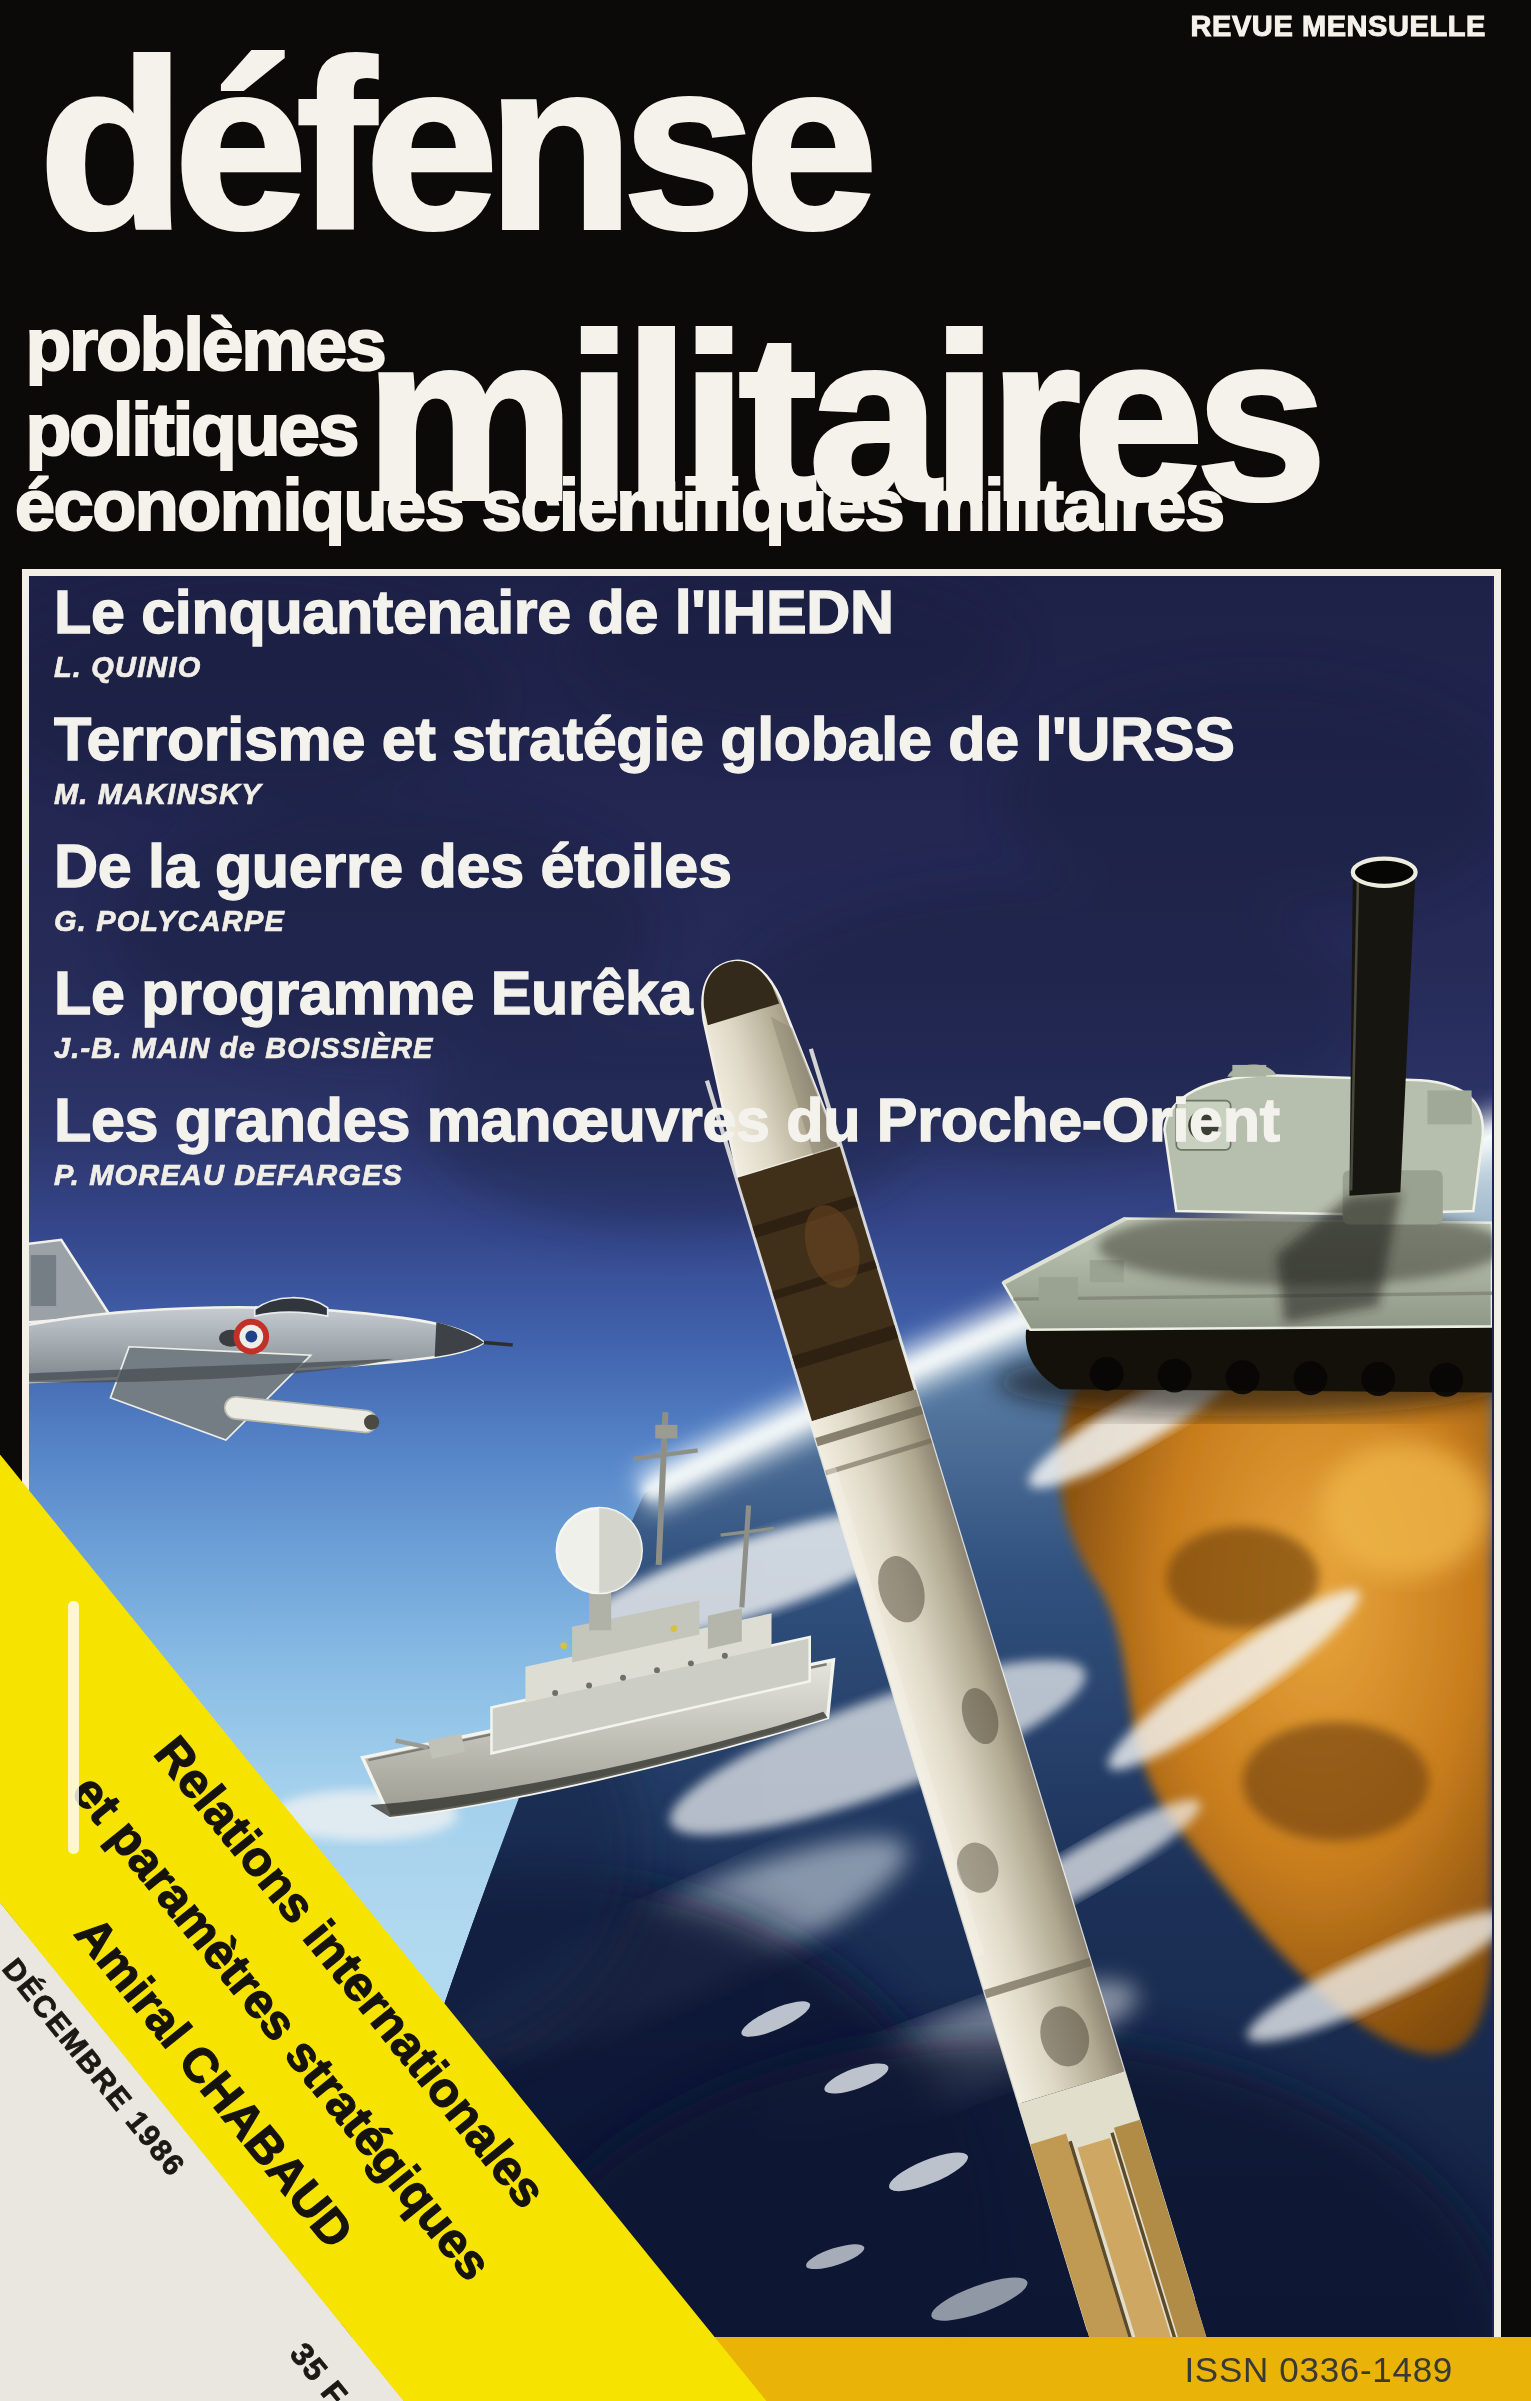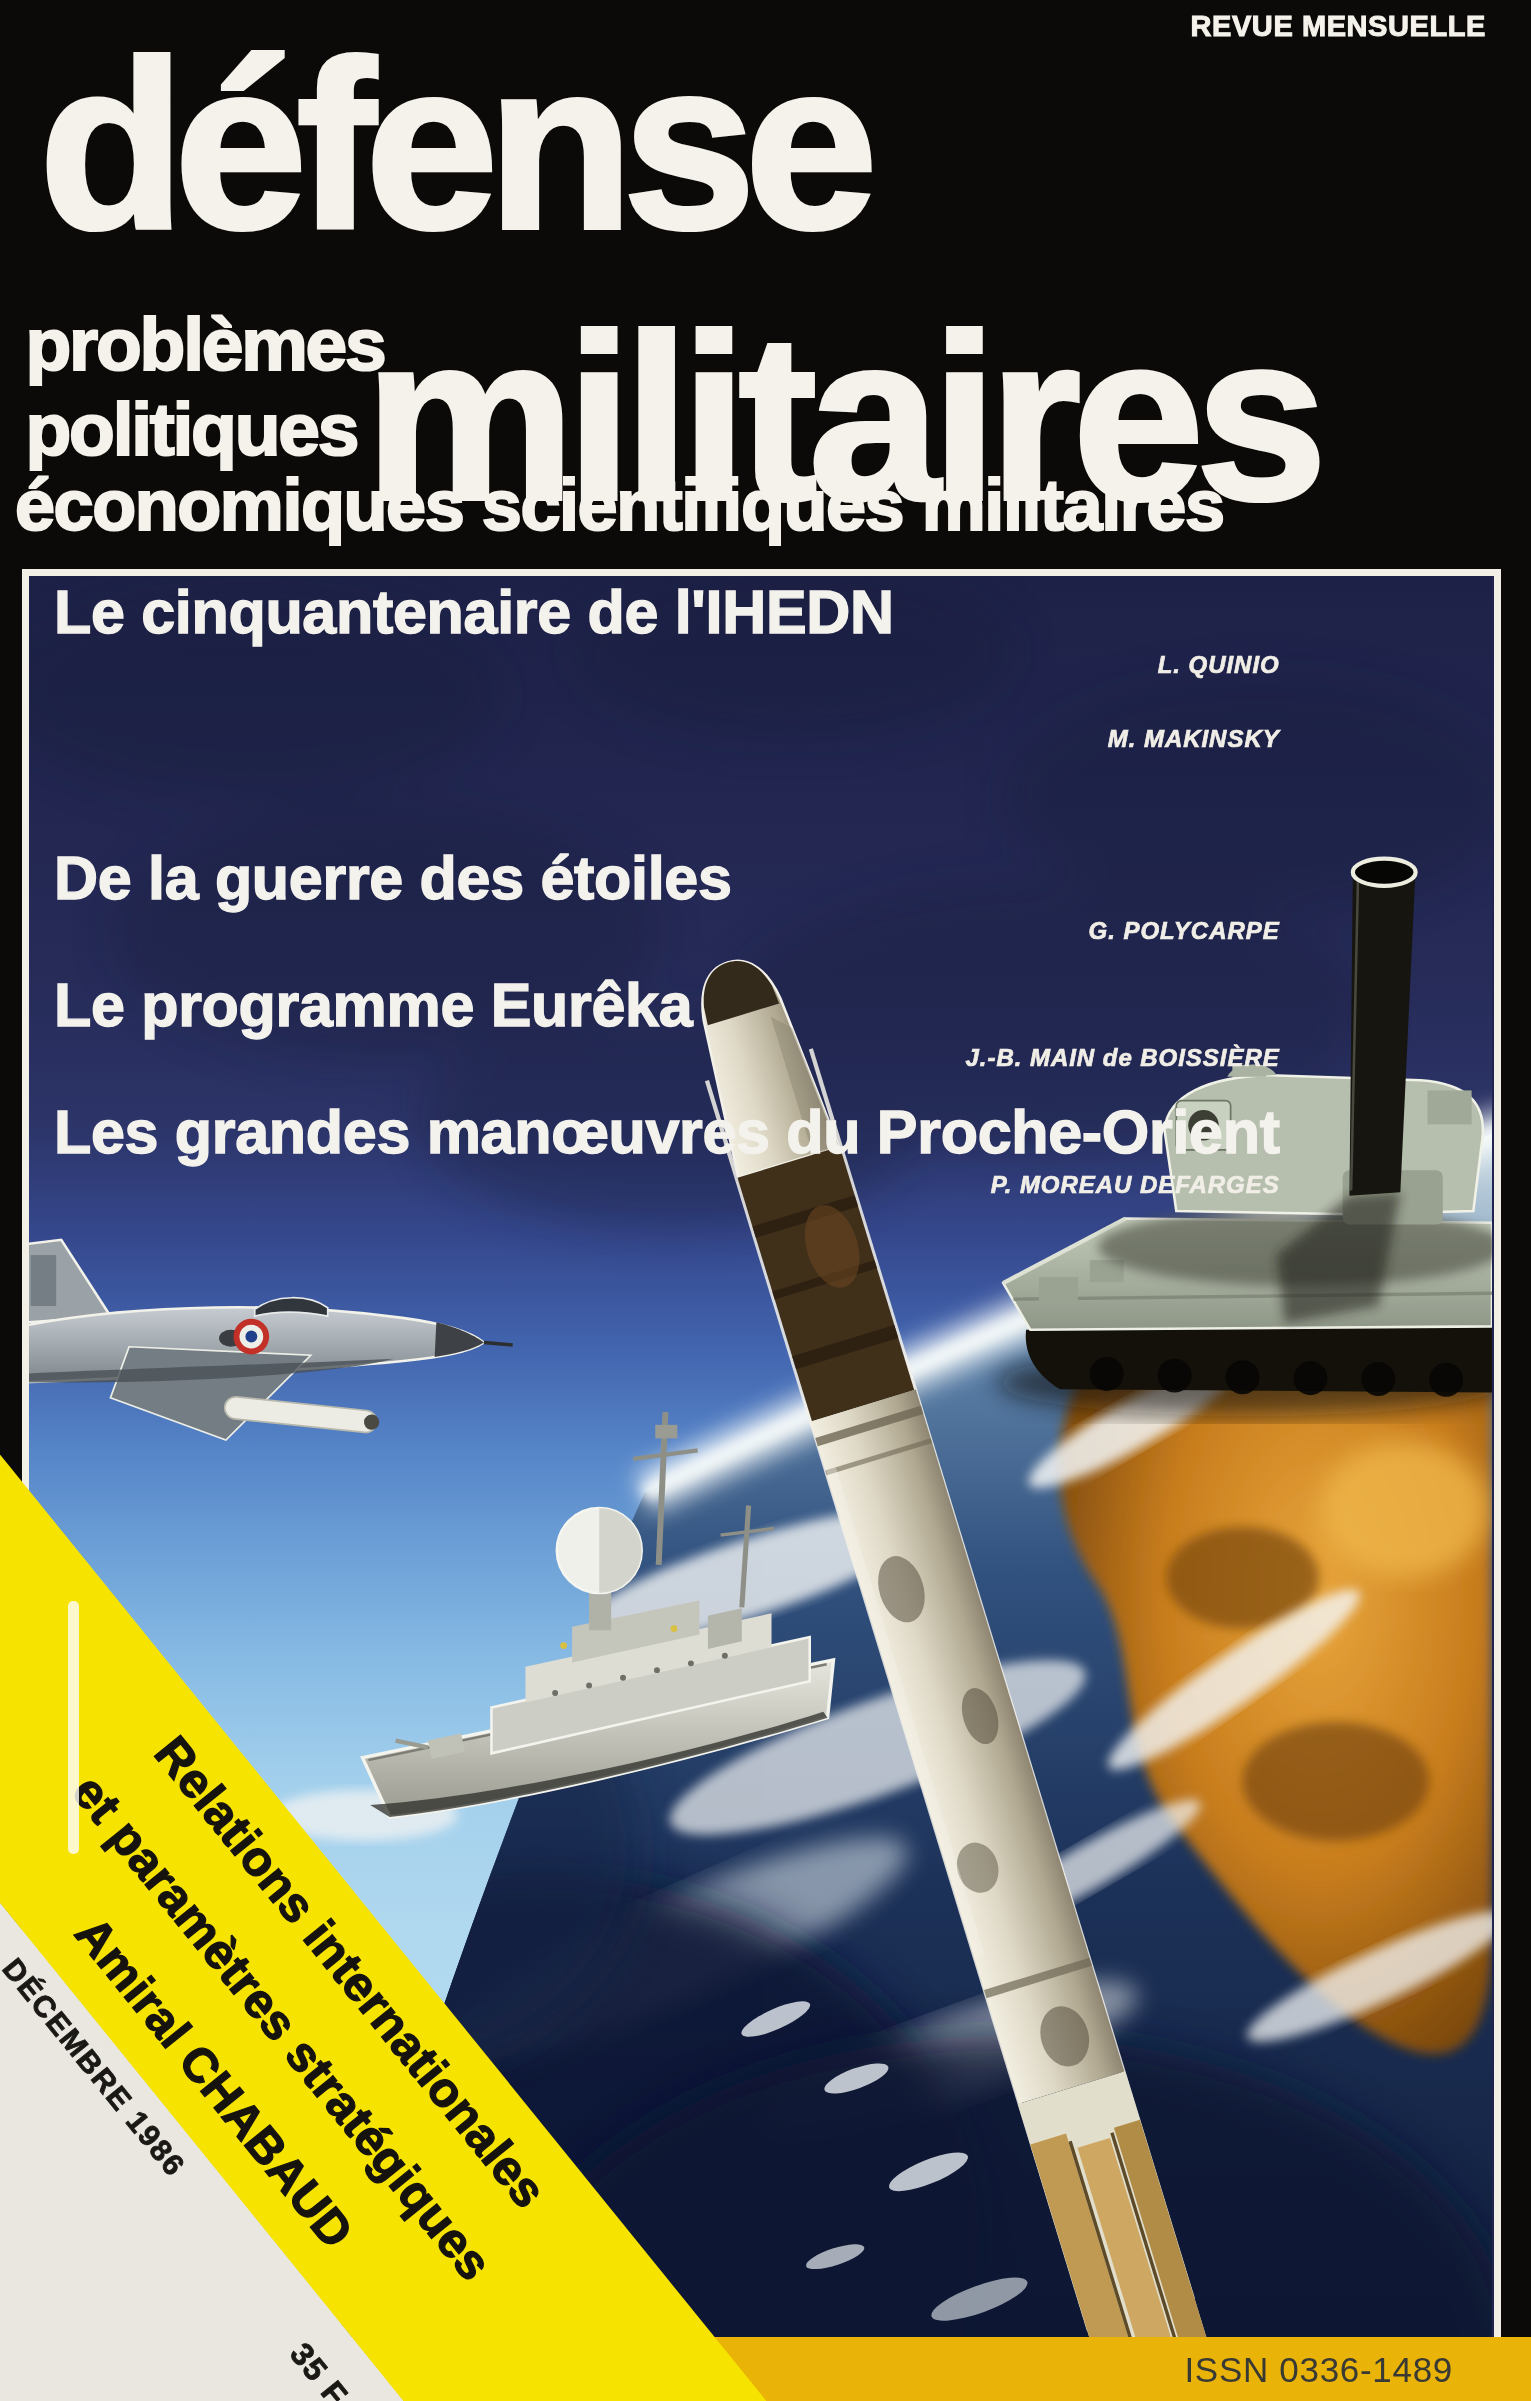--- a/index.html
+++ b/index.html
@@ -18,21 +18,21 @@
   .frame{
     position:absolute; left:22px; top:569px; width:1479px; height:1833px;
     border:7.6px solid #f2efe6; border-bottom:none; box-sizing:border-box; z-index:1;
     background:#20244e;
   }
   .scene{position:absolute; inset:0; width:1463px; height:1825px; display:block;}
   
   .articles{position:absolute; left:54px; top:586px; z-index:2;}
   .article{height:127px;}
   .a-title{color:#f4f2ec; font-weight:700; font-size:61px; letter-spacing:-.005em; line-height:53px; white-space:nowrap; -webkit-text-stroke:1.4px #f4f2ec;}
-  .a-author{color:#f0eee6; font-weight:700; font-style:italic; font-size:24px; letter-spacing:.04em; margin-top:12px; white-space:nowrap;text-align:right; -webkit-text-stroke:0.7px #f0eee6;}
+  .a-author{color:#f0eee6; font-weight:700; font-style:italic; font-size:29px; letter-spacing:.04em; margin-top:12px; white-space:nowrap; -webkit-text-stroke:0.7px #f0eee6;}
   
   .issn-strip{
     position:absolute; left:22px; top:2337px; width:1509px; height:65px;
     background:#eab308; z-index:3; display:flex; align-items:center; justify-content:flex-end;
   }
   .issn{color:#3a3a34; font-size:35px; font-weight:400; letter-spacing:.02em; margin-right:78px; font-family:"Liberation Sans",sans-serif;}
   
   .white-corner{
     position:absolute; left:-831px; top:1992px; width:1443px; height:764px;
     background:#e9e7e0; transform:rotate(51deg); z-index:4;
@@ -287,20 +287,21 @@
       </g>
     </svg>
   </div>
 
   <div class="articles">
     <div class="article">
       <div class="a-title">Le cinquantenaire de l'IHEDN</div>
       <div class="a-author">L. QUINIO</div>
     </div>
     <div class="article">
+      <div class="a-title">Terrorisme et stratégie globale de l'URSS</div>
       <div class="a-author">M. MAKINSKY</div>
     </div>
     <div class="article">
       <div class="a-title">De la guerre des étoiles</div>
       <div class="a-author">G. POLYCARPE</div>
     </div>
     <div class="article">
       <div class="a-title">Le programme Eurêka</div>
       <div class="a-author">J.-B. MAIN de BOISSIÈRE</div>
     </div>

